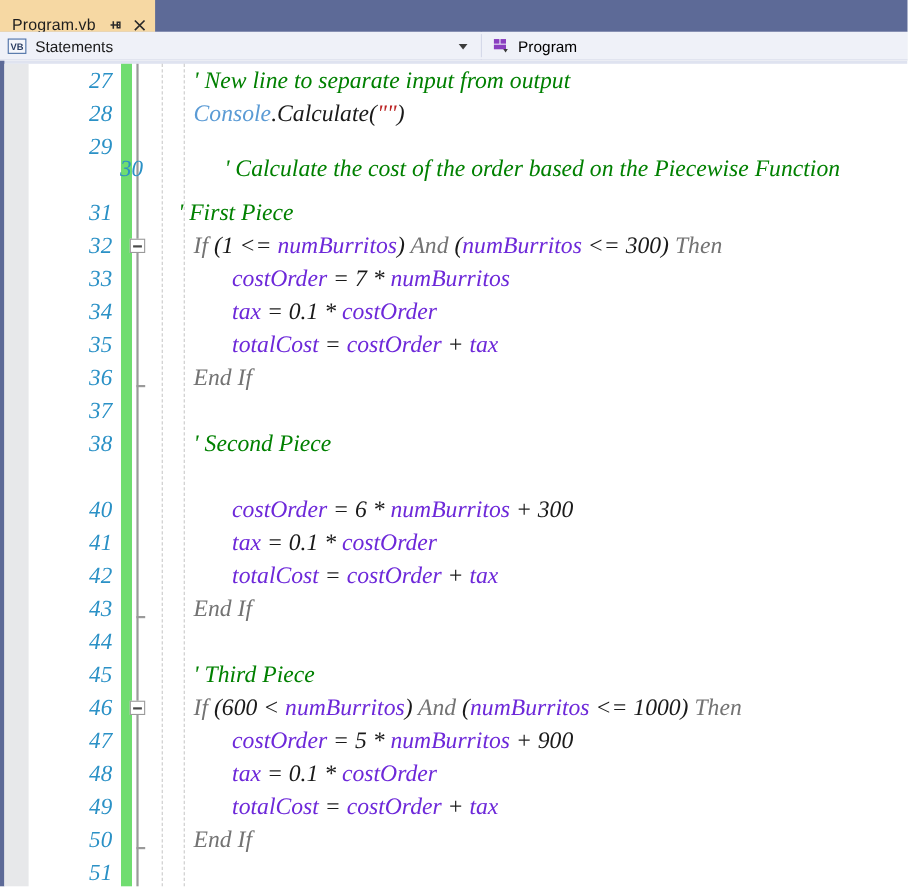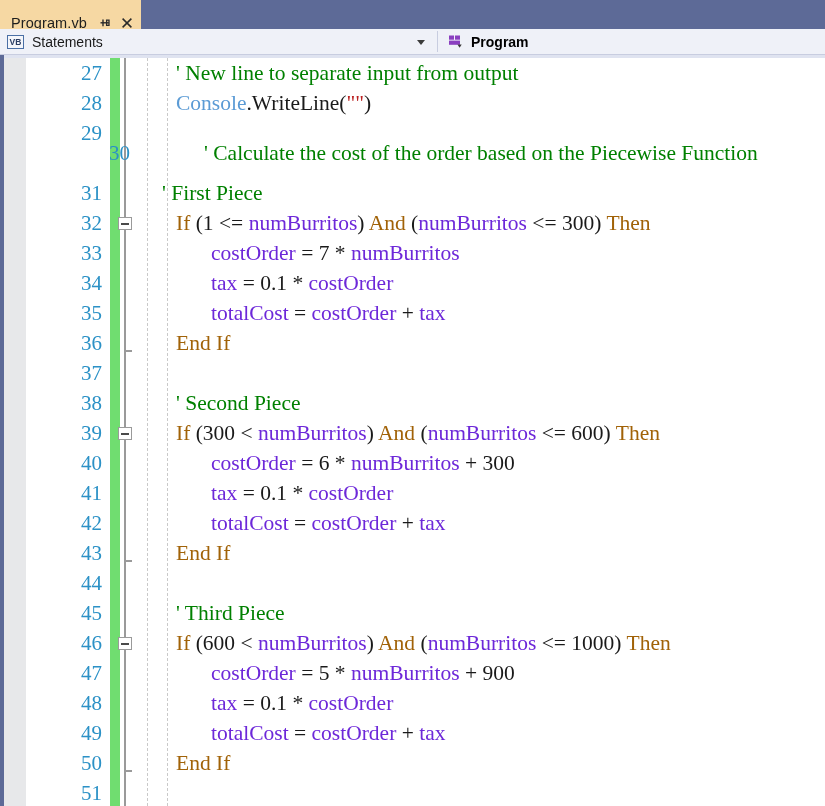--- a/index.html
+++ b/index.html
@@ -126,21 +126,21 @@
     box-sizing: border-box;
   }
   .module-icon {
     width: 16px; height: 15px;
     position: relative;
     flex: none;
   }
   .nav-right-label {
     margin-left: 7px;
     font-size: 14px;
-    font-weight: bold;
+    font-weight: normal;
     color: #000000;
     font-family: "Liberation Sans", sans-serif;
     white-space: nowrap;
   }
 
   
   .editor {
     position: absolute;
     left: 0; top: 55px;
     width: 825px;
@@ -185,20 +185,21 @@
     border-left: 1px dashed #c9c9c9;
   }
   .guide-1 { left: 147px; }
   .guide-2 { left: 167px; }
 
   .code-rows {
     position: absolute;
     left: 0; top: 0;
     width: 754px;
     height: 751px;
+    font-style: italic;
   }
   .row {
     position: absolute;
     left: 0;
     width: 825px;
     height: 30px;
   }
   .lnum {
     position: absolute;
     left: 26px; top: 0;
@@ -237,21 +238,21 @@
     position: absolute;
     left: 176px;
     top: 0;
     height: 30px;
     line-height: 30px;
     font-family: "Liberation Serif", serif;
     font-size: 21.5px;
     color: #000000;
     white-space: pre;
   }
-  .kw   { color: #a16207; }
+  .kw   { color: #737373; }
   .cmt  { color: #008000; }
   .id   { color: #6d28d9; }
   .cls  { color: #5b9bd5; }
   .str  { color: #bb2222; }
   .plain{ color: #1a1a1a; }
 </style>
 </head>
 <body>
 
 <div id="app">
@@ -306,21 +307,21 @@
     <div class="guide guide-1"></div>
     <div class="guide guide-2"></div>
 
     <div class="code-rows" id="code-rows">
         <div class="row" style="top: 3px;">
           <div class="lnum">27</div>
           <div class="code" style="left: 176px;"><span class="cmt">' New line to separate input from output</span></div>
         </div>
         <div class="row" style="top: 33px;">
           <div class="lnum">28</div>
-          <div class="code" style="left: 176px;"><span class="cls">Console</span><span class="plain">.WriteLine(</span><span class="str">""</span><span class="plain">)</span></div>
+          <div class="code" style="left: 176px;"><span class="cls">Console</span><span class="plain">.Calculate(</span><span class="str">""</span><span class="plain">)</span></div>
         </div>
         <div class="row" style="top: 63px;">
           <div class="lnum">29</div>
           <div class="code" style="left: 176px;"></div>
         </div>
         <div class="row" style="top: 83px; margin-left: 28px;">
           <div class="lnum">30</div>
           <div class="code" style="left: 176px;"><span class="cmt">' Calculate the cost of the order based on the Piecewise Function</span></div>
         </div>
         <div class="row" style="top: 123px;">
@@ -350,25 +351,20 @@
           <div class="code" style="left: 176px;"><span class="kw">End If</span></div>
         </div>
         <div class="row" style="top: 303px;">
           <div class="lnum">37</div>
           <div class="code" style="left: 176px;"></div>
         </div>
         <div class="row" style="top: 333px;">
           <div class="lnum">38</div>
           <div class="code" style="left: 176px;"><span class="cmt">' Second Piece</span></div>
         </div>
-        <div class="row" style="top: 363px;">
-          <div class="lnum">39</div>
-          <div class="fold-box"></div>
-          <div class="code" style="left: 176px;"><span class="kw">If </span><span class="plain">(300 &lt; </span><span class="id">numBurritos</span><span class="plain">) </span><span class="kw">And</span><span class="plain"> (</span><span class="id">numBurritos</span><span class="plain"> &lt;= 600) </span><span class="kw">Then</span></div>
-        </div>
         <div class="row" style="top: 393px;">
           <div class="lnum">40</div>
           <div class="code" style="left: 211px;"><span class="id">costOrder</span><span class="plain"> = 6 * </span><span class="id">numBurritos</span><span class="plain"> + 300</span></div>
         </div>
         <div class="row" style="top: 423px;">
           <div class="lnum">41</div>
           <div class="code" style="left: 211px;"><span class="id">tax</span><span class="plain"> = 0.1 * </span><span class="id">costOrder</span></div>
         </div>
         <div class="row" style="top: 453px; padding-left: 48px;">
           <div class="lnum">42</div>

